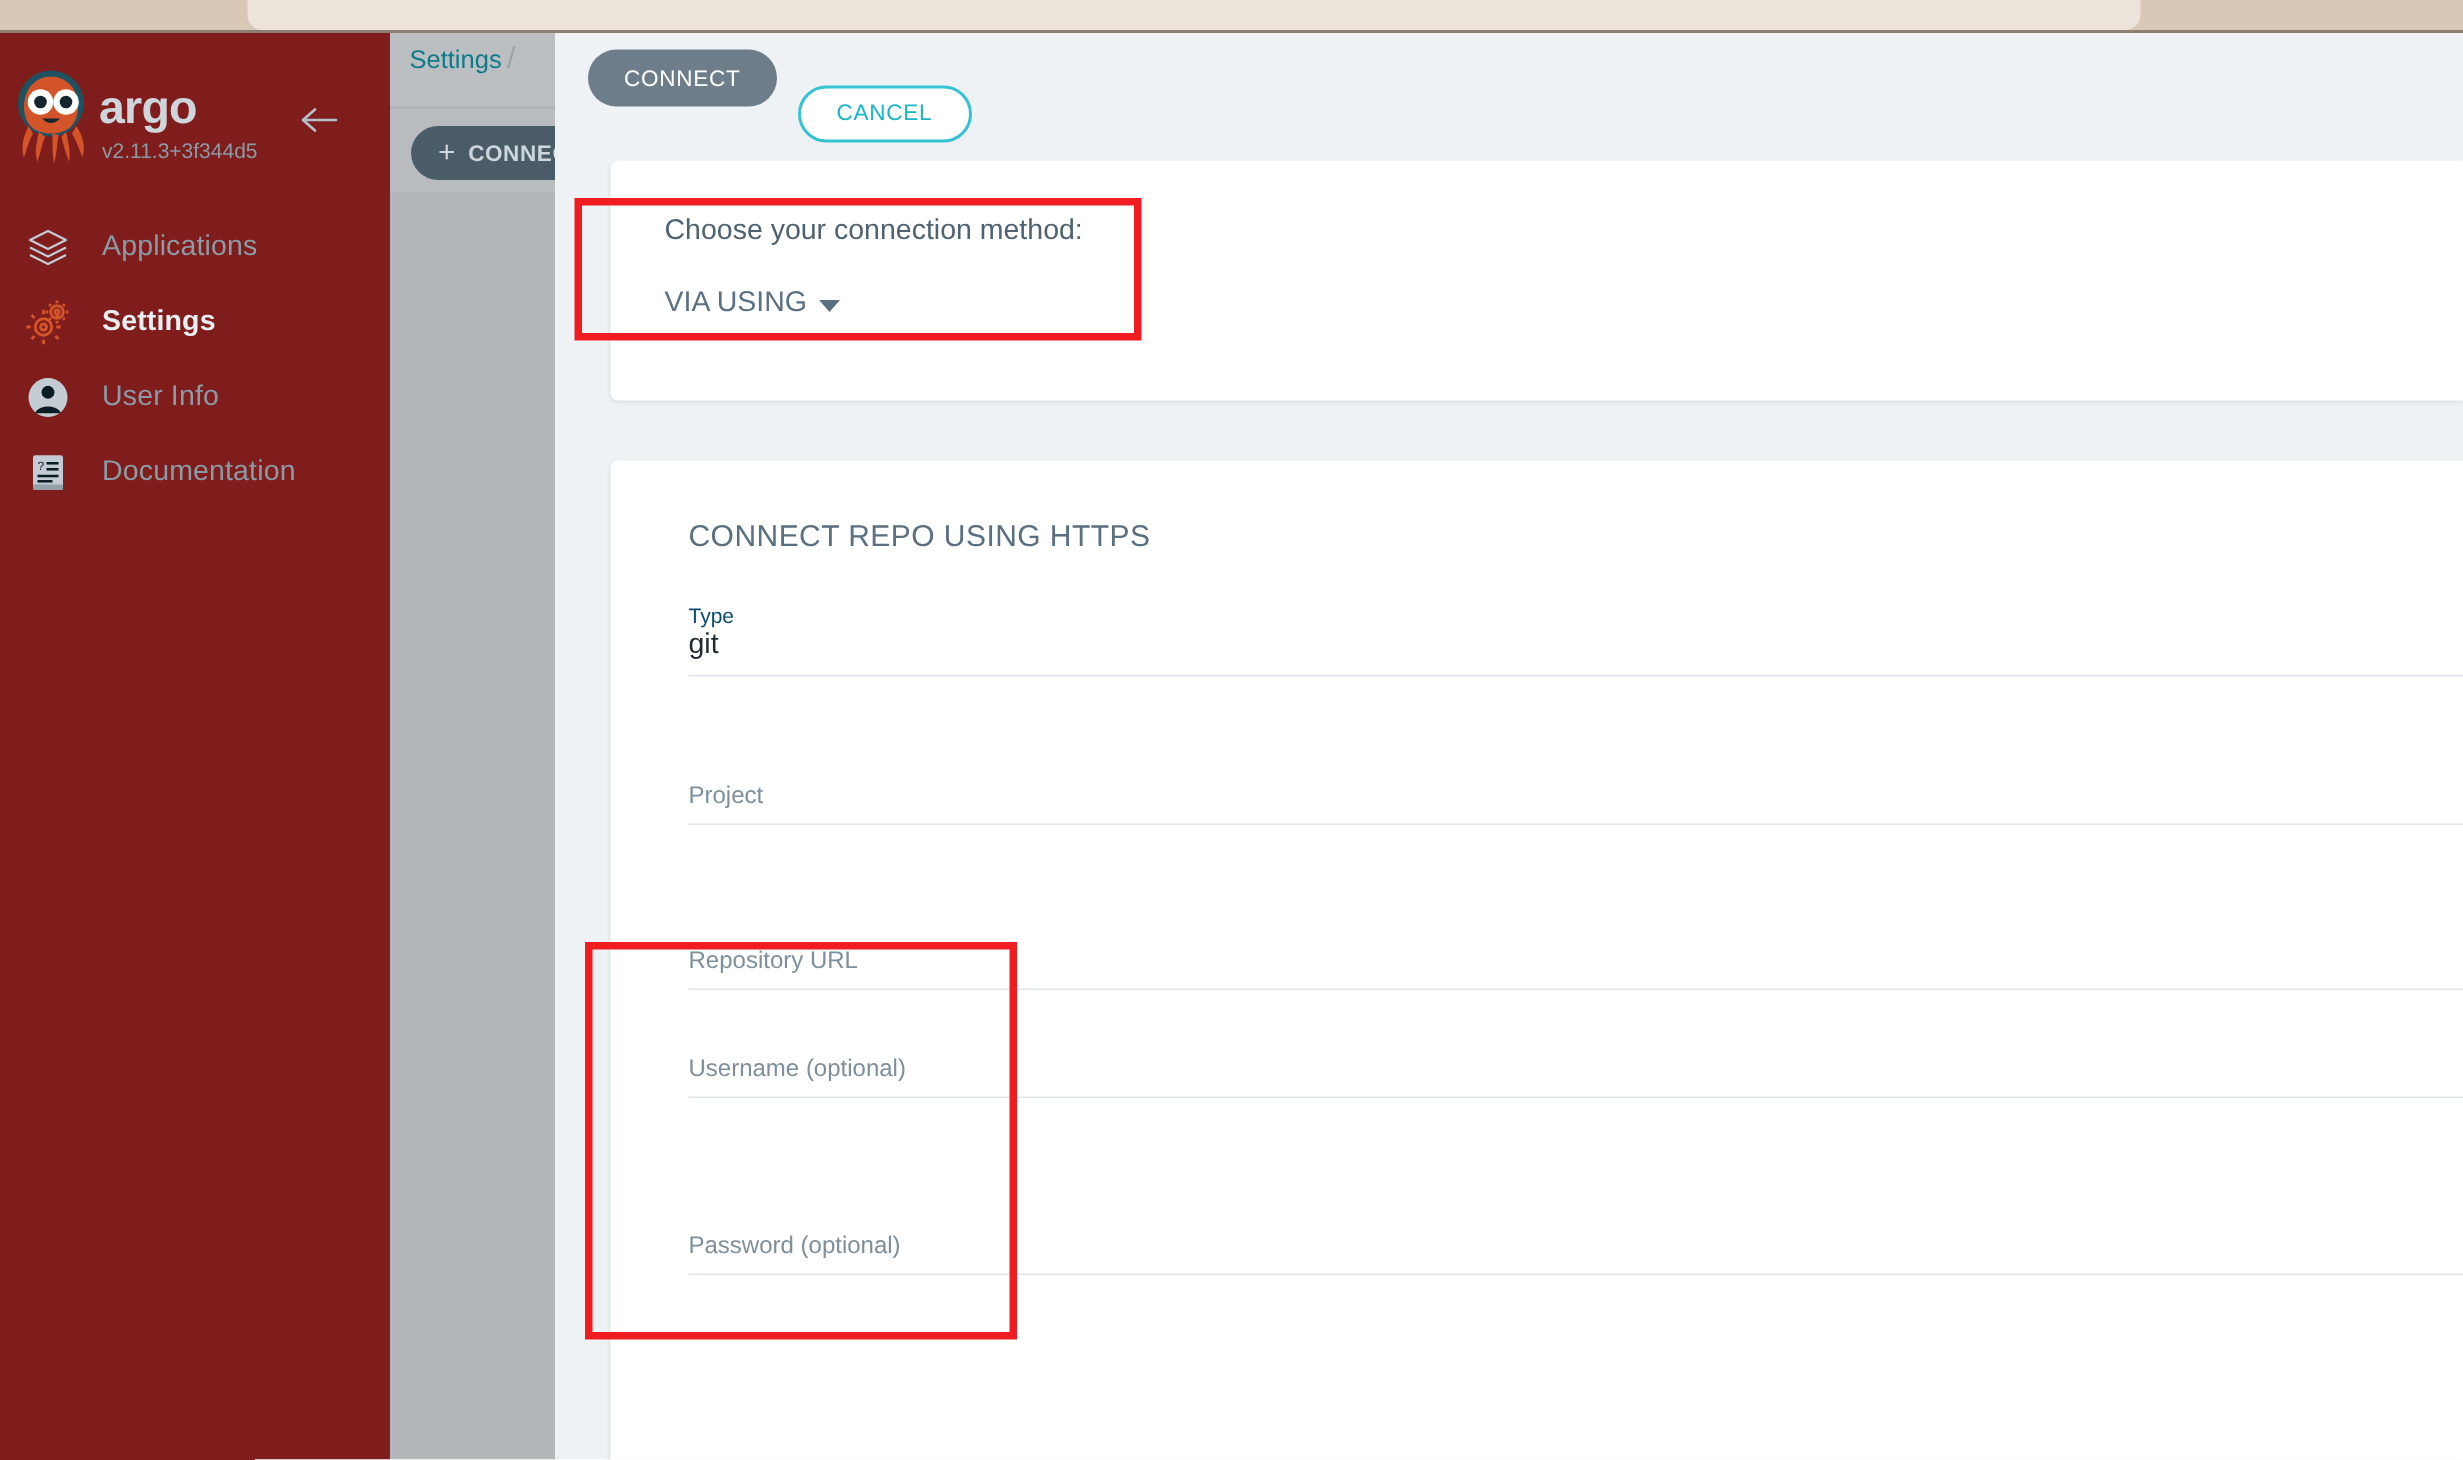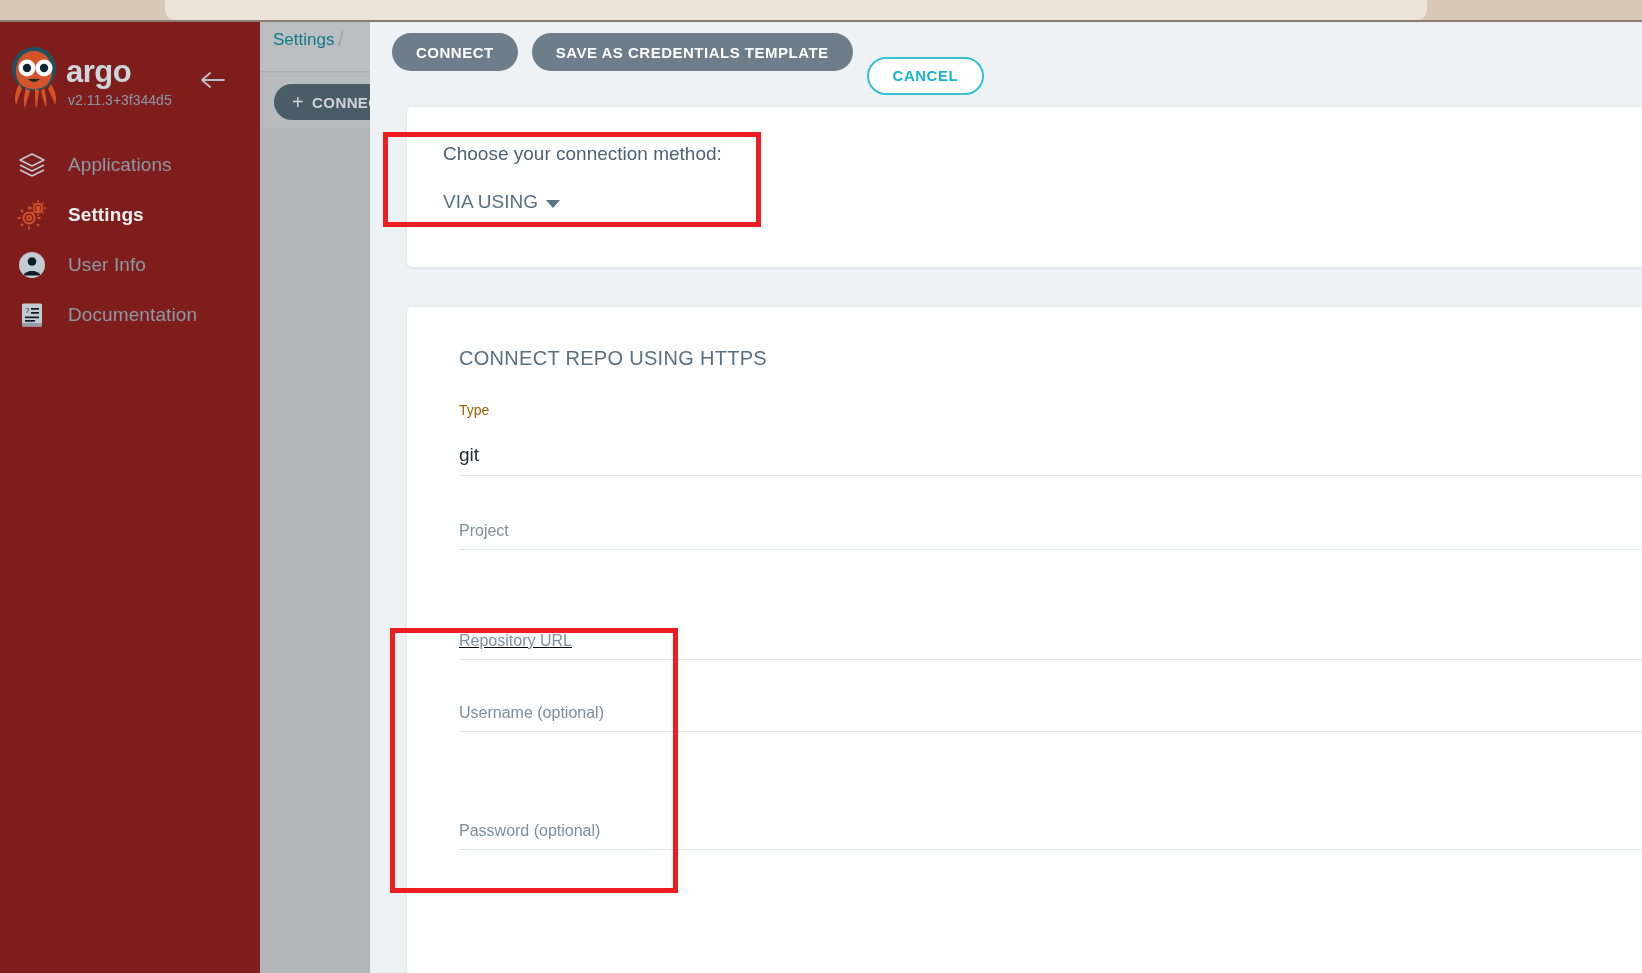--- a/index.html
+++ b/index.html
@@ -125,21 +125,21 @@
     background:#eef2f5;
     display:flex; align-items:center;
     padding-left:22px;
     gap:14px;
   }
   .btn {
     height:38px;
     border-radius:19px;
     display:flex; align-items:center; justify-content:center;
     padding:0 24px;
-    font-size:15px; font-weight:700; letter-spacing:0.5px;
+    font-size:15px; font-weight:400; letter-spacing:0.5px;
     white-space:nowrap;
     cursor:pointer;
     border:none;
     font-family:"Liberation Sans", sans-serif;
   }
   .btn-primary { background:#6d7e8a; color:#ffffff; }
   .btn-outline {
     background:#ffffff; color:#19b5c9;
     border:2px solid #35c3d4;
     margin-top:47px;
@@ -176,34 +176,34 @@
     margin-top:3px;
   }
 
   .section-title {
     position:absolute; left:52px; top:40px;
     font-size:20px; color:#5a6f80; letter-spacing:0.3px;
   }
 
   .field { position:absolute; left:52px; width:1183px; }
   .field-minilabel {
-    font-size:14px; color:#a16207; margin-bottom:26px;
+    font-size:14px; color:#0c4a6e; margin-bottom:1px;
   }
   .field-value {
     font-size:19px; color:#1e2a33; padding-bottom:9px;
   }
   .field-placeholder {
     font-size:16px; color:#7d8f9c; padding-bottom:9px;
   }
   .field-underline {
     height:1px; background:#dfe6eb; width:100%;
   }
   #field-type     { top:95px; }
   #field-project  { top:215px; }
-  #field-repourl  { top:325px;text-decoration:underline; }
+  #field-repourl  { top:325px; }
   #field-username { top:397px; }
   #field-password { top:515px; }
 
   
   .redbox {
     position:absolute;
     border:5px solid #ef1c22;
     pointer-events:none;
     background:transparent;
   }
@@ -321,21 +321,20 @@
   <div class="dim-toolbar"></div>
   <div class="connect-repo-btn">
     <span class="plus">+</span>
     <span>CONNECT REPO</span>
   </div>
 
   <div class="panel">
 
     <div class="panel-header">
       <button class="btn btn-primary">CONNECT</button>
-      <button class="btn btn-primary">SAVE AS CREDENTIALS TEMPLATE</button>
       <button class="btn btn-outline">CANCEL</button>
     </div>
 
     <div class="panel-body">
 
       <div class="card" id="card-method">
         <div class="method-label">Choose your connection method:</div>
         <div class="method-select">
           <span>VIA USING</span>
           <span class="caret"></span>

